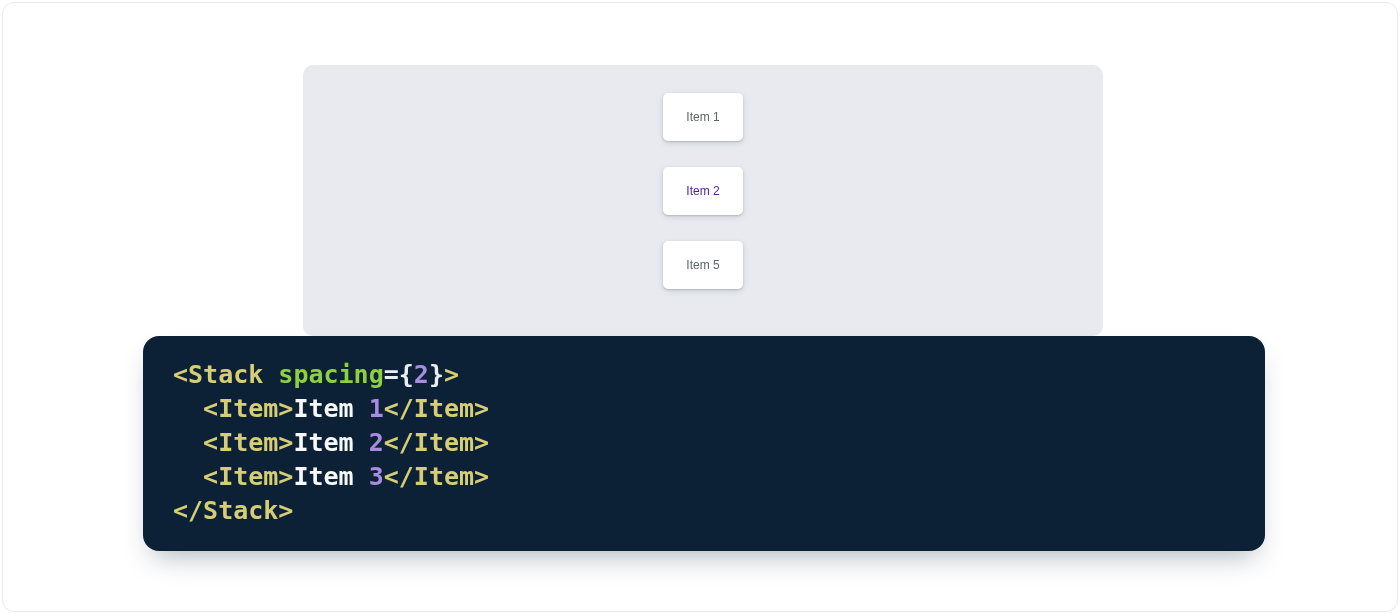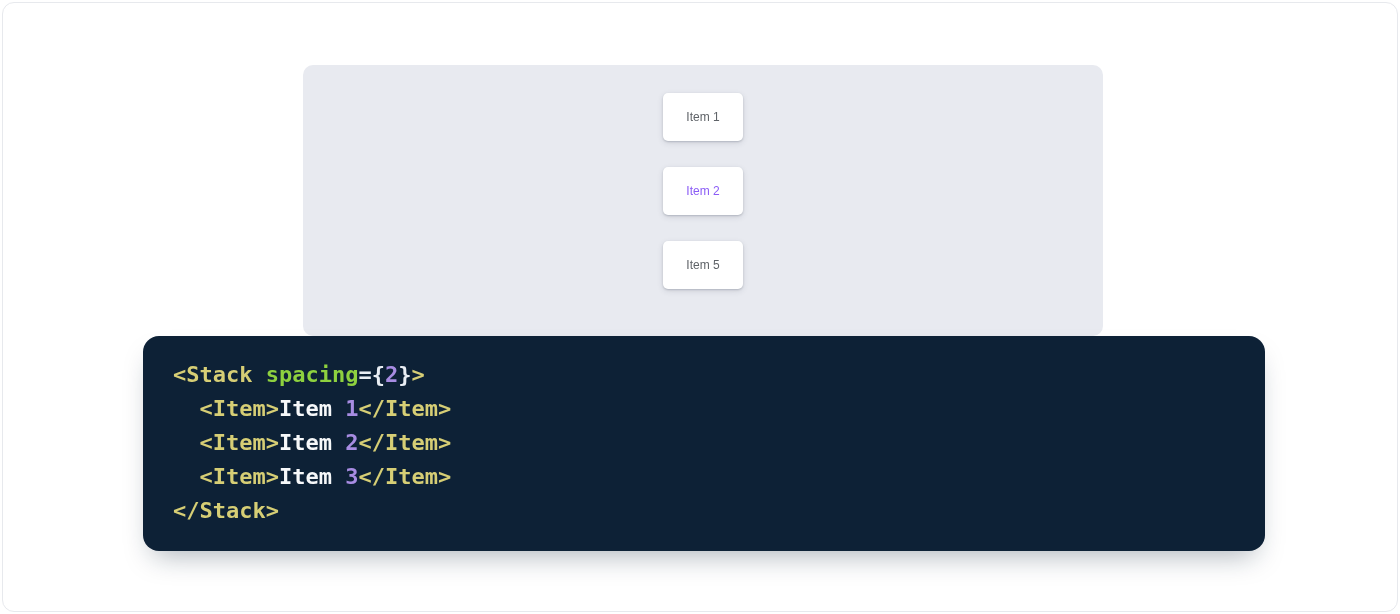--- a/index.html
+++ b/index.html
@@ -62,36 +62,36 @@
     height: 215px;
     box-sizing: border-box;
     margin: 0;
     border-radius: 16px;
     padding: 22px 24px 0 30px;
     box-shadow: 0 14px 28px -10px rgba(13, 33, 54, 0.35);
     overflow: hidden;
   }
   .code-line {
     font-family: "DejaVu Sans Mono", "Liberation Mono", monospace;
-    font-size: 22px;
+    font-size: 25px;
     line-height: 34px;
     white-space: pre;
     font-weight: bold;
   }
 </style>
 </head>
 <body>
 
 <div class="screen">
   <div class="page-card">
 
     <div class="demo-panel" style="background: rgb(232, 234, 240);">
       <div class="stack" id="stack">
           <div class="stack-item" style="background: rgb(255, 255, 255); color: rgb(95, 99, 104);">Item 1</div>
-          <div class="stack-item" style="background: rgb(255, 255, 255); color: #8b5cf6;">Item 2</div>
+          <div class="stack-item" style="background: rgb(255, 255, 255); color: #4c1d95;">Item 2</div>
           <div class="stack-item" style="background: rgb(255, 255, 255); color: rgb(95, 99, 104);">Item 5</div>
         </div>
     </div>
 
     <pre class="code-block" id="code-block" style="background: rgb(13, 33, 54);"><div class="code-line"><span style="color: rgb(214, 206, 117);">&lt;Stack </span><span style="color: rgb(142, 209, 63);">spacing</span><span style="color: rgb(233, 238, 244);">=</span><span style="color: rgb(233, 238, 244);">{</span><span style="color: rgb(167, 140, 226);">2</span><span style="color: rgb(233, 238, 244);">}</span><span style="color: rgb(214, 206, 117);">&gt;</span></div><div class="code-line"><span style="color: rgb(246, 248, 250);">  </span><span style="color: rgb(214, 206, 117);">&lt;Item&gt;</span><span style="color: rgb(246, 248, 250);">Item </span><span style="color: rgb(167, 140, 226);">1</span><span style="color: rgb(214, 206, 117);">&lt;/Item&gt;</span></div><div class="code-line"><span style="color: rgb(246, 248, 250);">  </span><span style="color: rgb(214, 206, 117);">&lt;Item&gt;</span><span style="color: rgb(246, 248, 250);">Item </span><span style="color: rgb(167, 140, 226);">2</span><span style="color: rgb(214, 206, 117);">&lt;/Item&gt;</span></div><div class="code-line"><span style="color: rgb(246, 248, 250);">  </span><span style="color: rgb(214, 206, 117);">&lt;Item&gt;</span><span style="color: rgb(246, 248, 250);">Item </span><span style="color: rgb(167, 140, 226);">3</span><span style="color: rgb(214, 206, 117);">&lt;/Item&gt;</span></div><div class="code-line"><span style="color: rgb(214, 206, 117);">&lt;/Stack&gt;</span></div></pre>
 
   </div>
 </div>
 
 </body></html>

